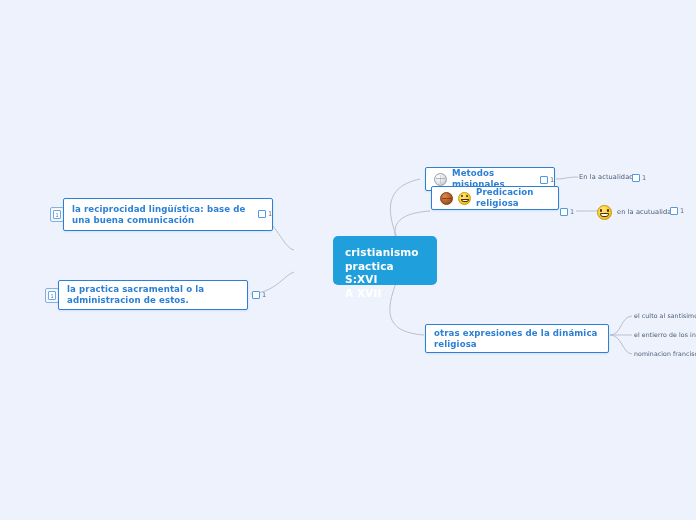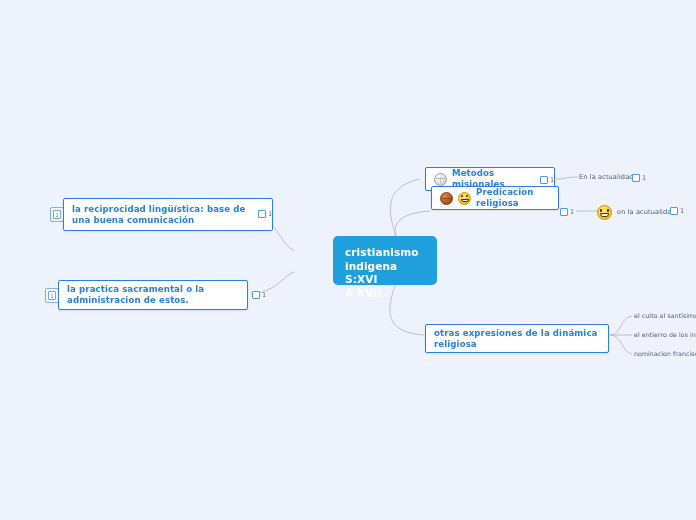--- a/index.html
+++ b/index.html
@@ -172,21 +172,21 @@
       <path d="M576,211 C590,211 586,211 598,211"></path>
 
       <path d="M610,335 C622,335 620,317 632,316"></path>
       <path d="M610,335 C622,335 622,335 632,335"></path>
       <path d="M610,335 C622,335 622,353 632,354"></path>
     </g>
   </svg>
 
   <div class="central" style="left:295px;top:236px;width:104px;height:49px;margin-left:38px;">
     <div>cristianismo</div>
-    <div>indigena S:XVI</div>
+    <div>practica S:XVI</div>
     <div>A XVII</div>
   </div>
 
   <div class="noteicon" style="left:50px;top:207px;">
     <span class="inner">1</span>
   </div>
   <div class="node plain" style="left:63px;top:198px;width:210px;height:33px;">
     <span class="label">la reciprocidad lingüística: base de una buena comunicación</span>
   </div>
   <div class="badge" style="left:258px;top:210px;">

